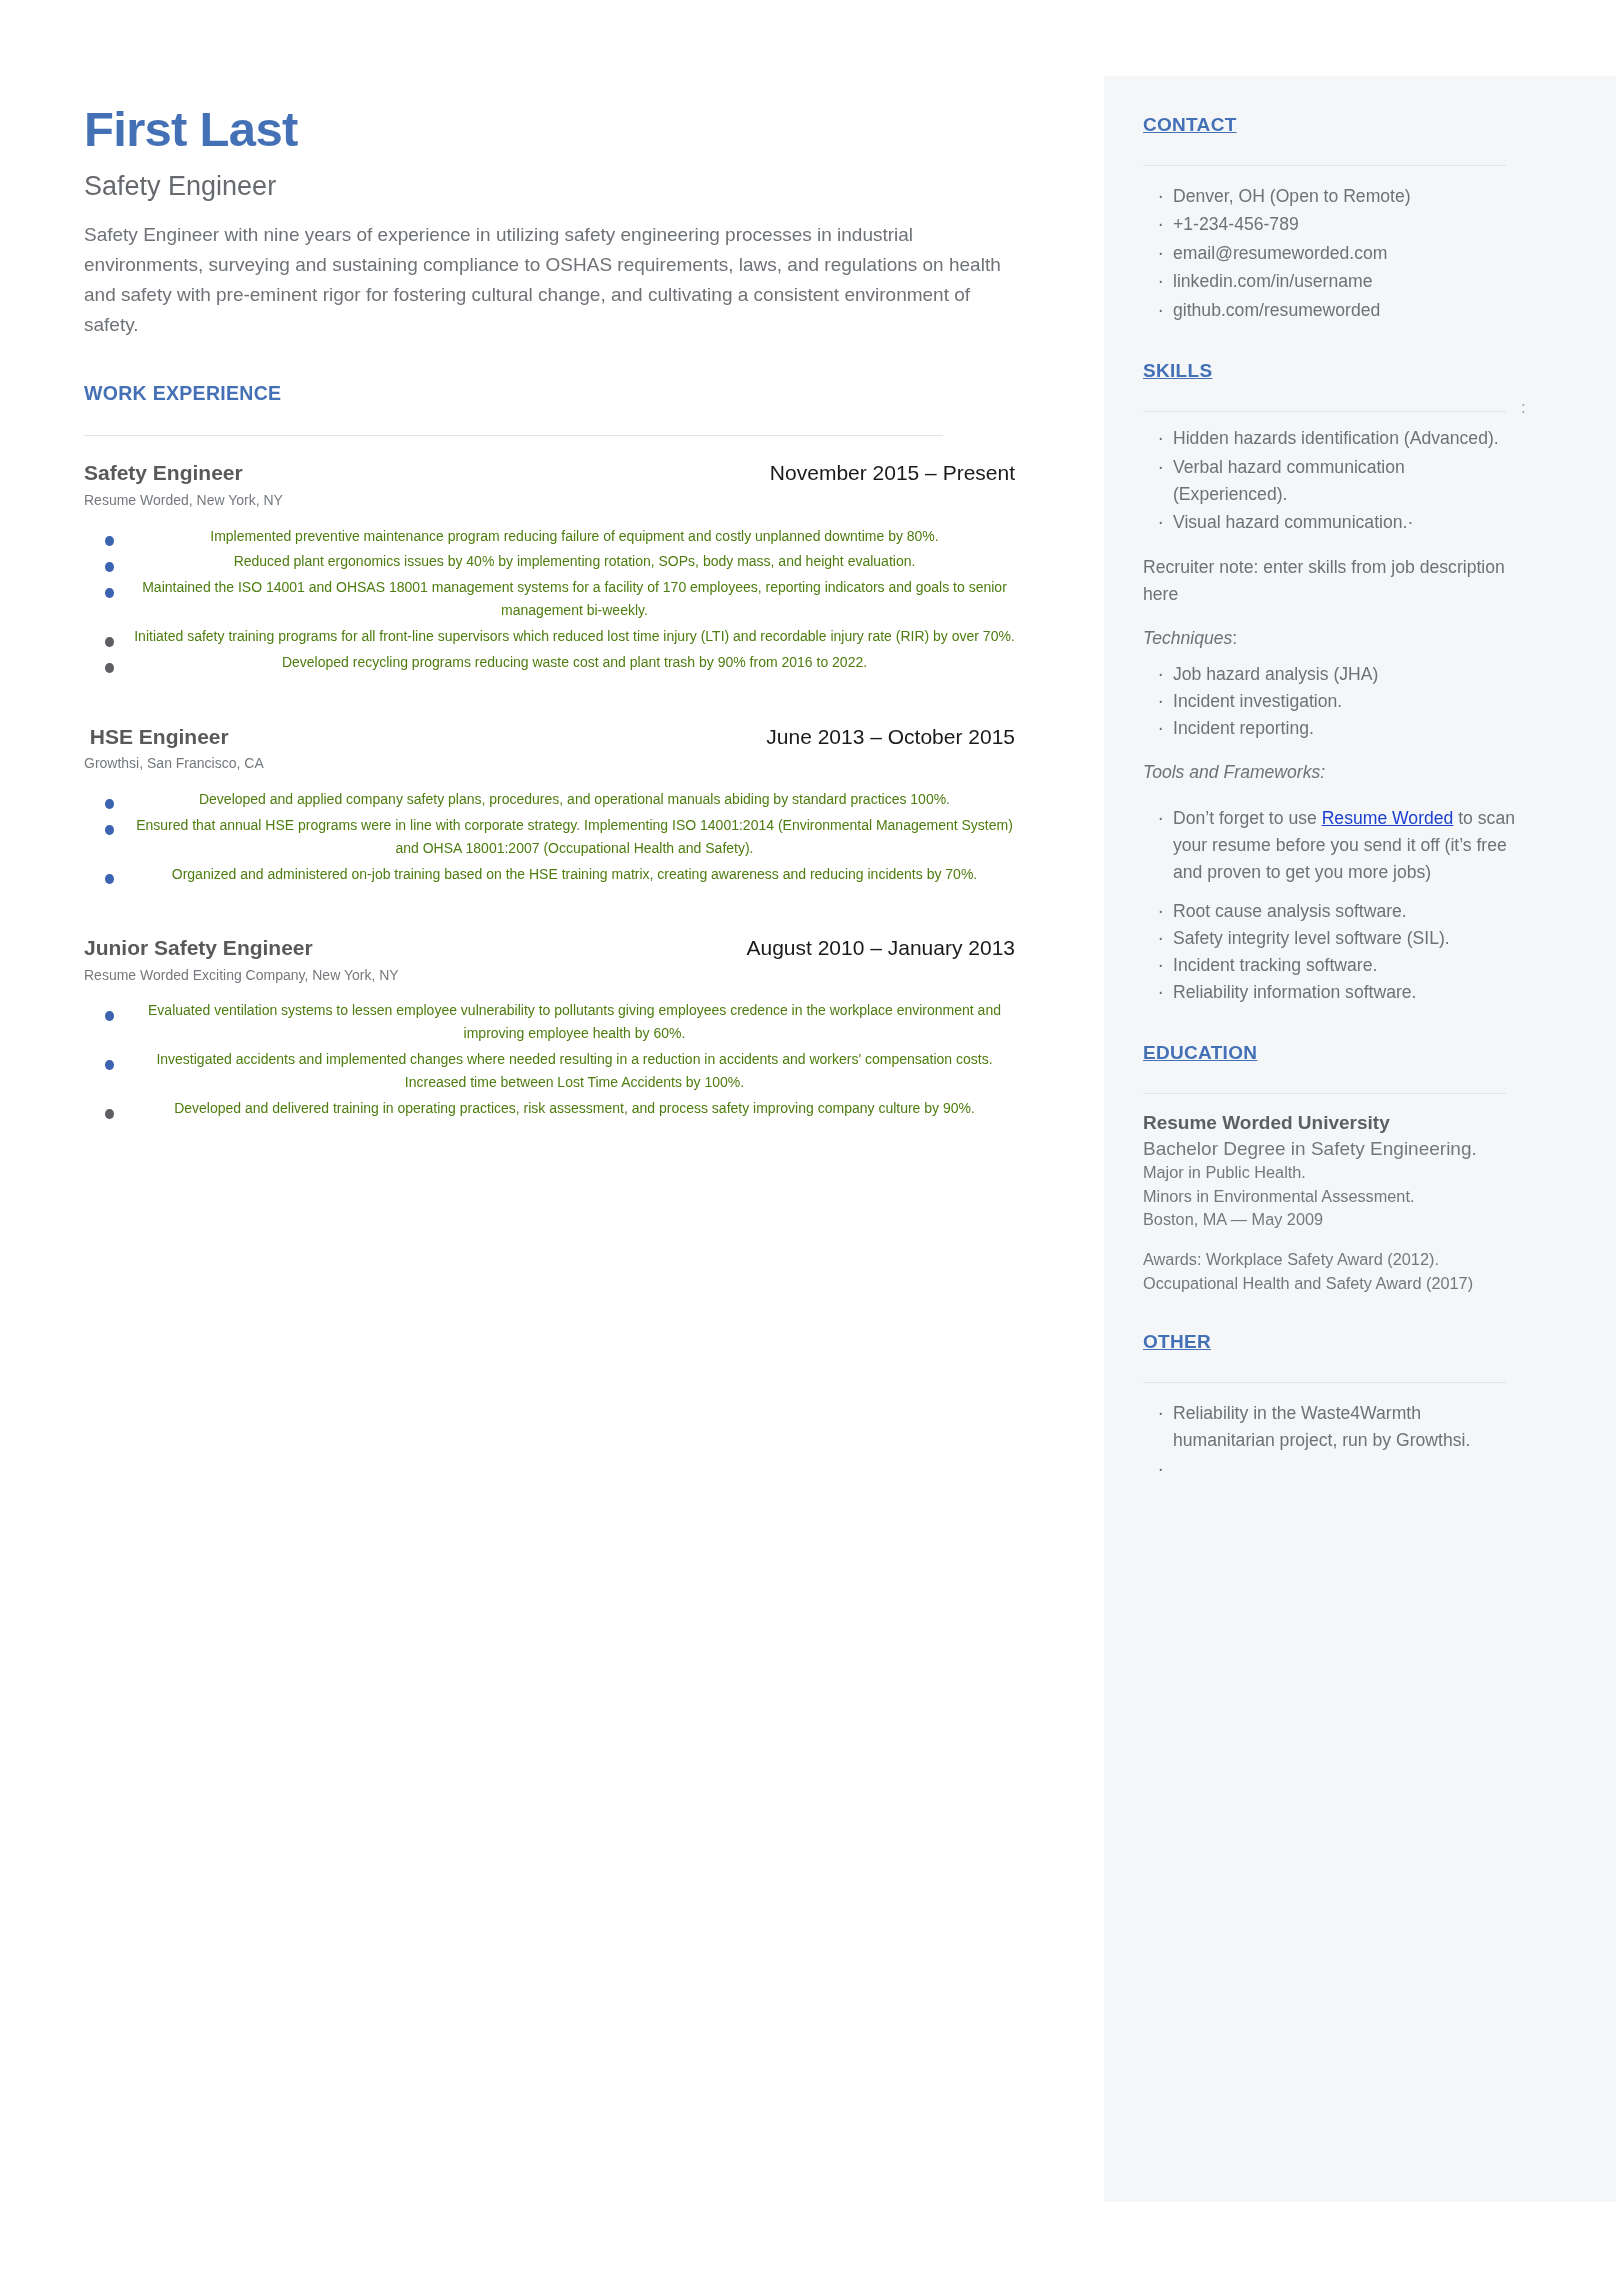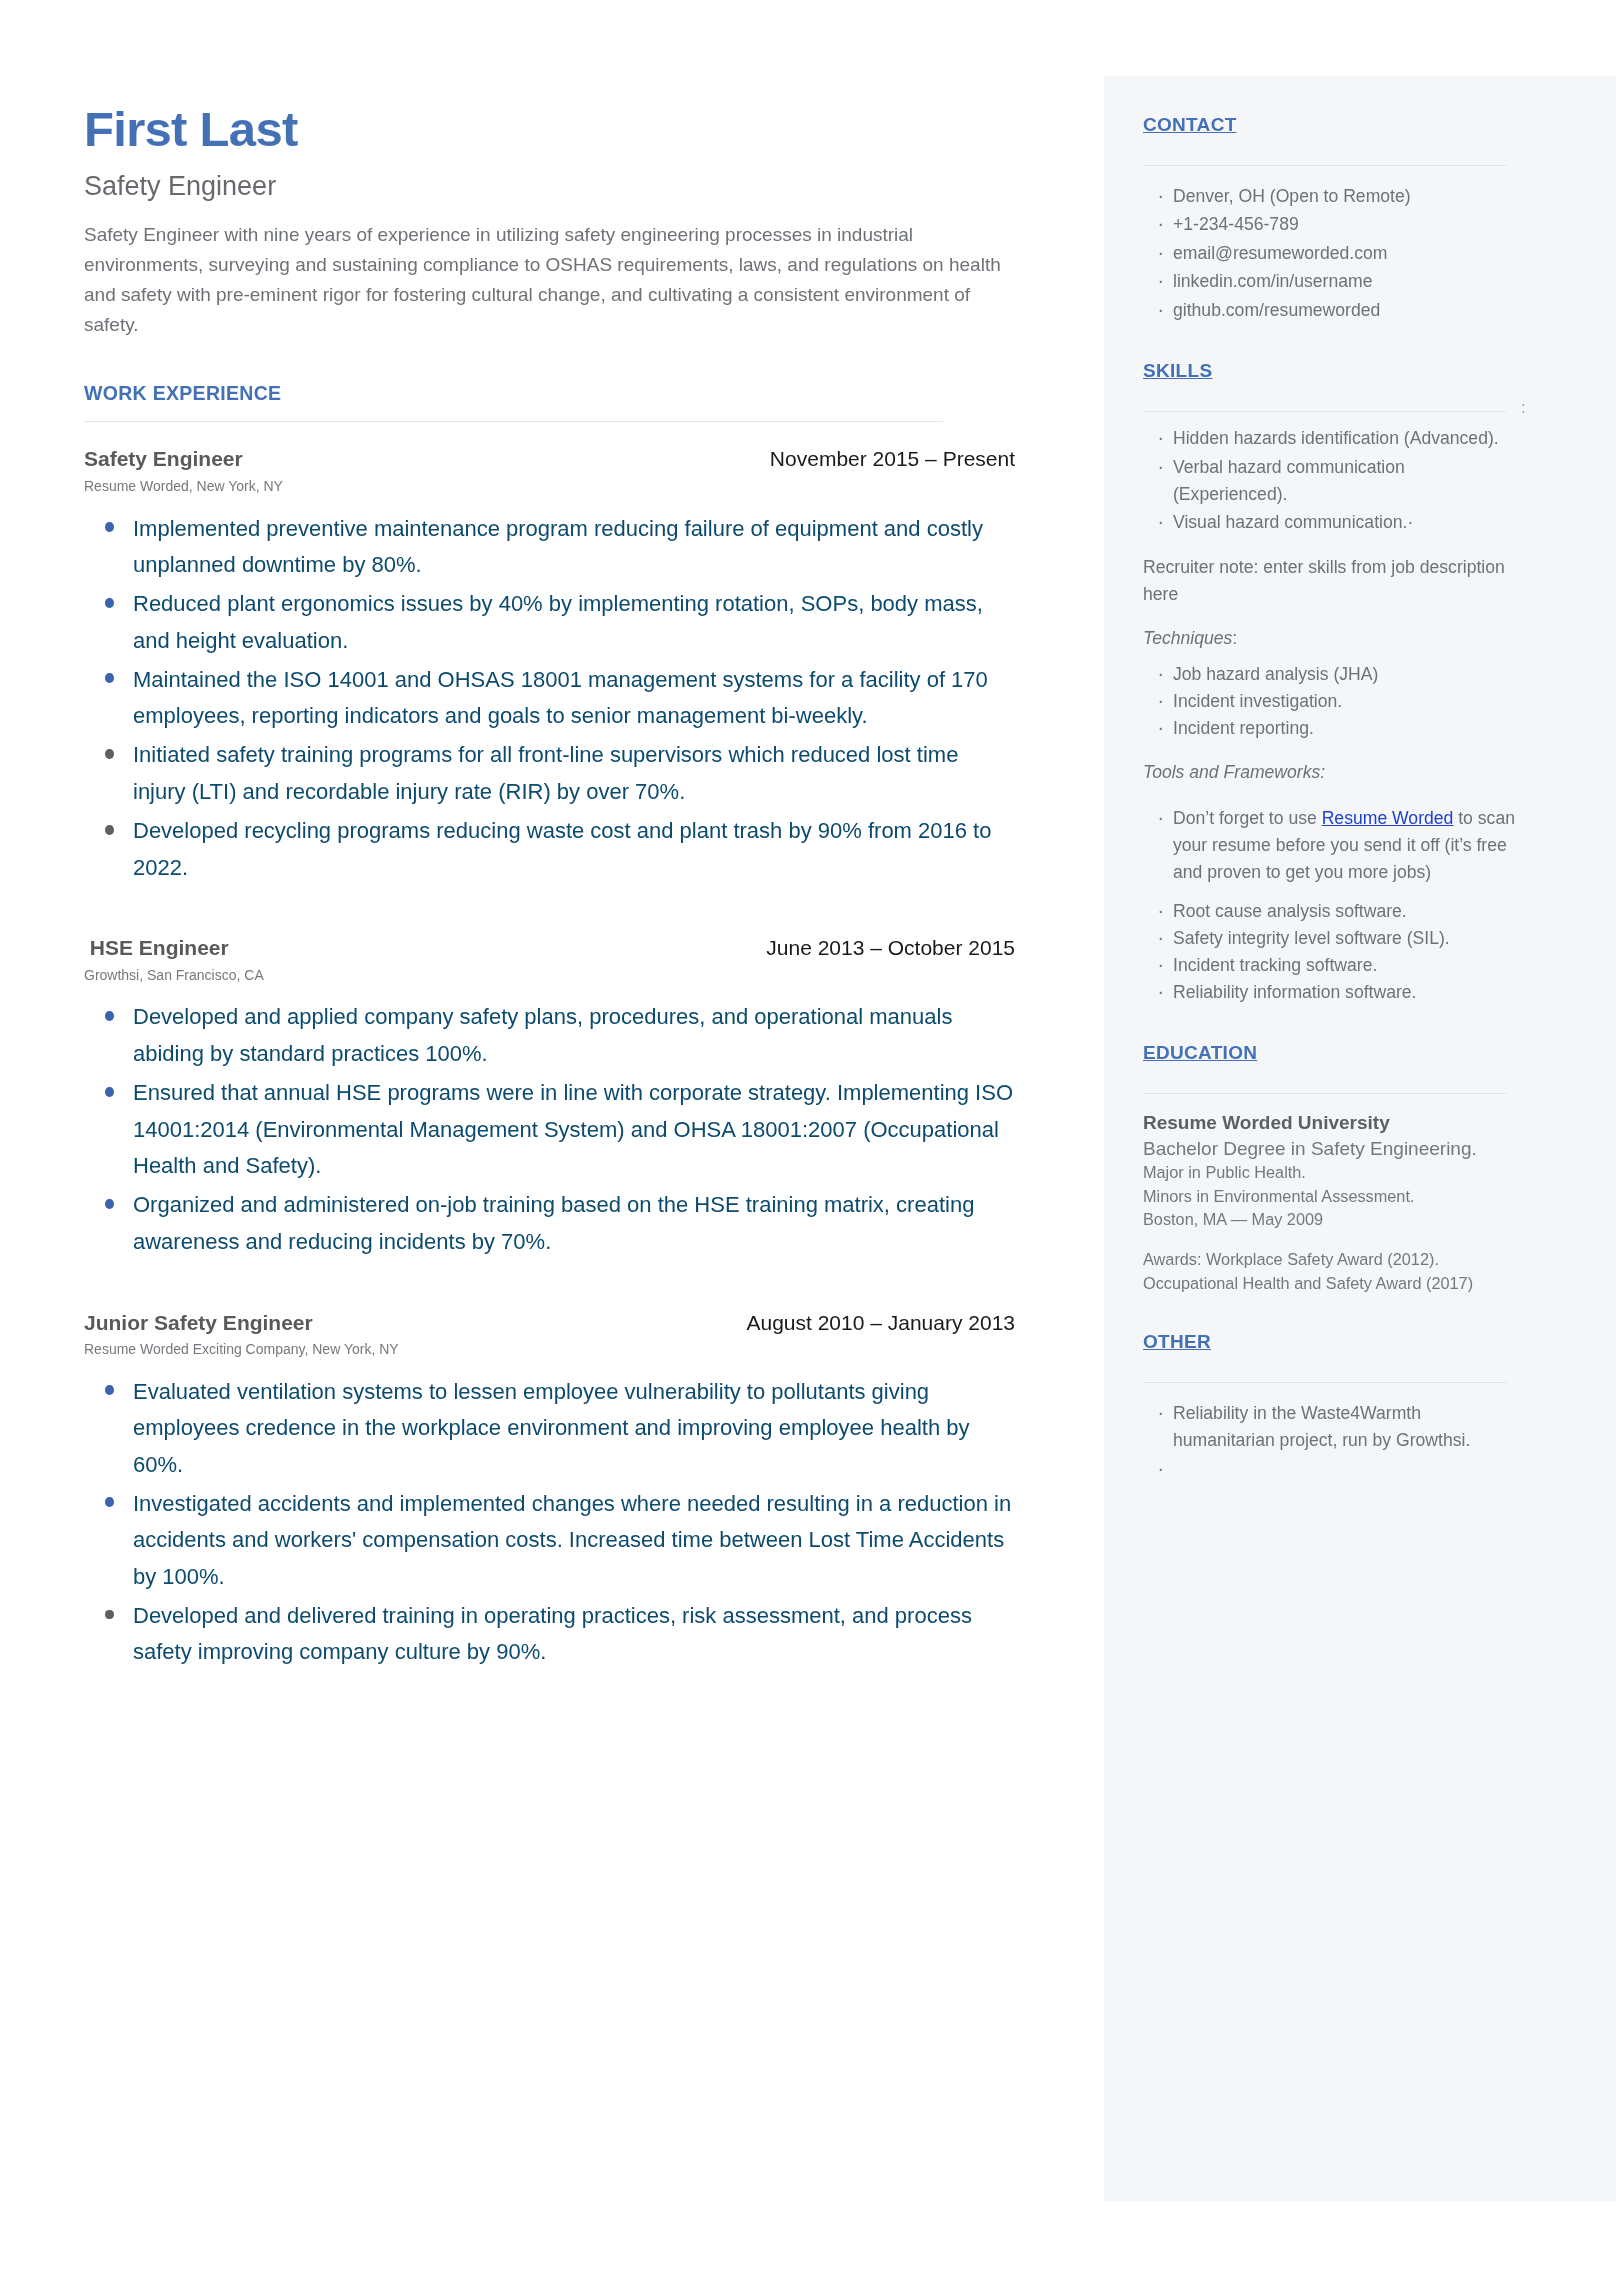--- a/index.html
+++ b/index.html
@@ -63,21 +63,21 @@
     line-height: 1.57;
     margin: 0 0 43px 0;
     width: 938px;
   }
 
   
   .sec-head {
     font-size: 19.5px;
     color: #4470b6;
     letter-spacing: 0.3px;
-    margin: 0 0 16px 0;
+    margin: 0 0 30px 0;
   }
   .rule {
     border: 0;
     border-top: 1.3px solid #e3e5e8;
     margin: 0 0 25px 0;
     width: 859px;
   }
 
   
   .job { margin-bottom: 14.3px; }
@@ -107,26 +107,27 @@
   }
 
   
   ul.bullets {
     list-style: none;
     margin: 14.3px 0 0 0;
     padding: 0;
   }
   ul.bullets li {
     position: relative;
-    font-size: 22px;
-    color: #0c4a6e;
+    font-size: 14px;
+    color: #4d7c0f;
     line-height: 1.66;
     padding-left: 49px;
     margin-bottom: 2.6px;
     width: 883px;
+    text-align: center;
   }
   ul.bullets li::before {
     content: "";
     position: absolute;
     left: 21px;
     top: 11.7px;
     width: 8.5px;
     height: 9.8px;
     border-radius: 50%;
     background: #3b63b0;

